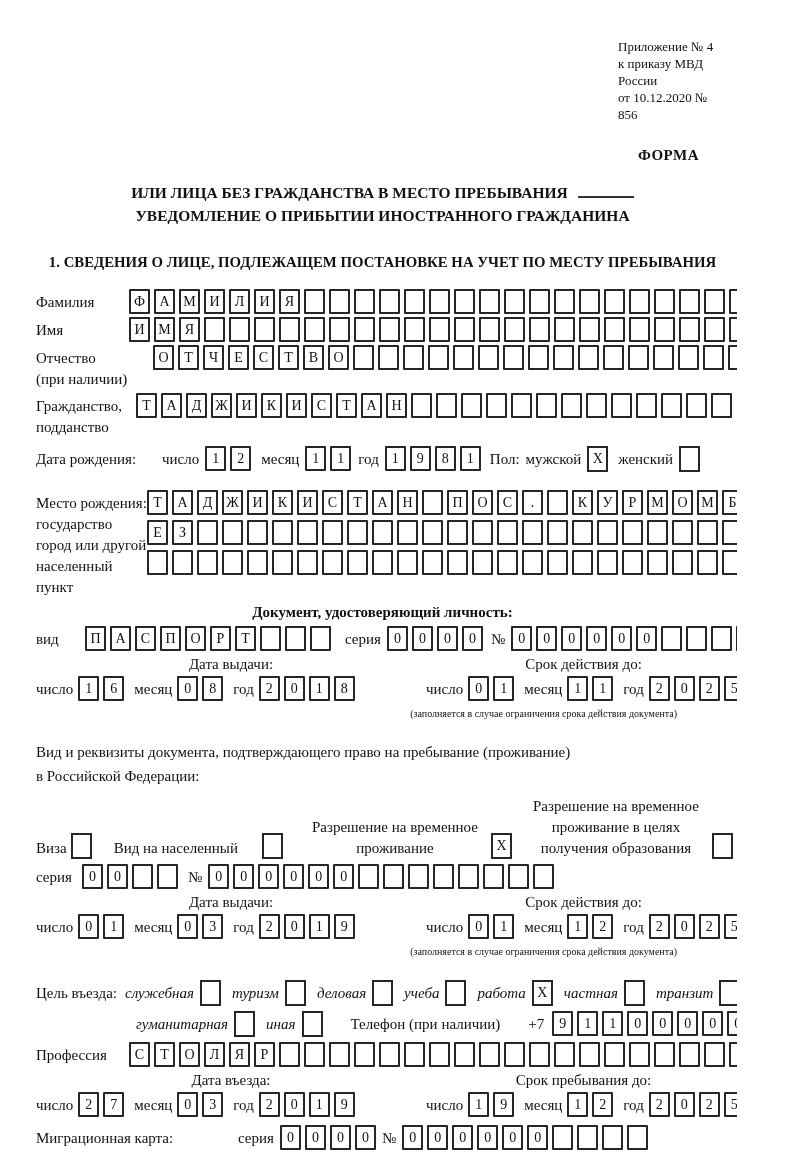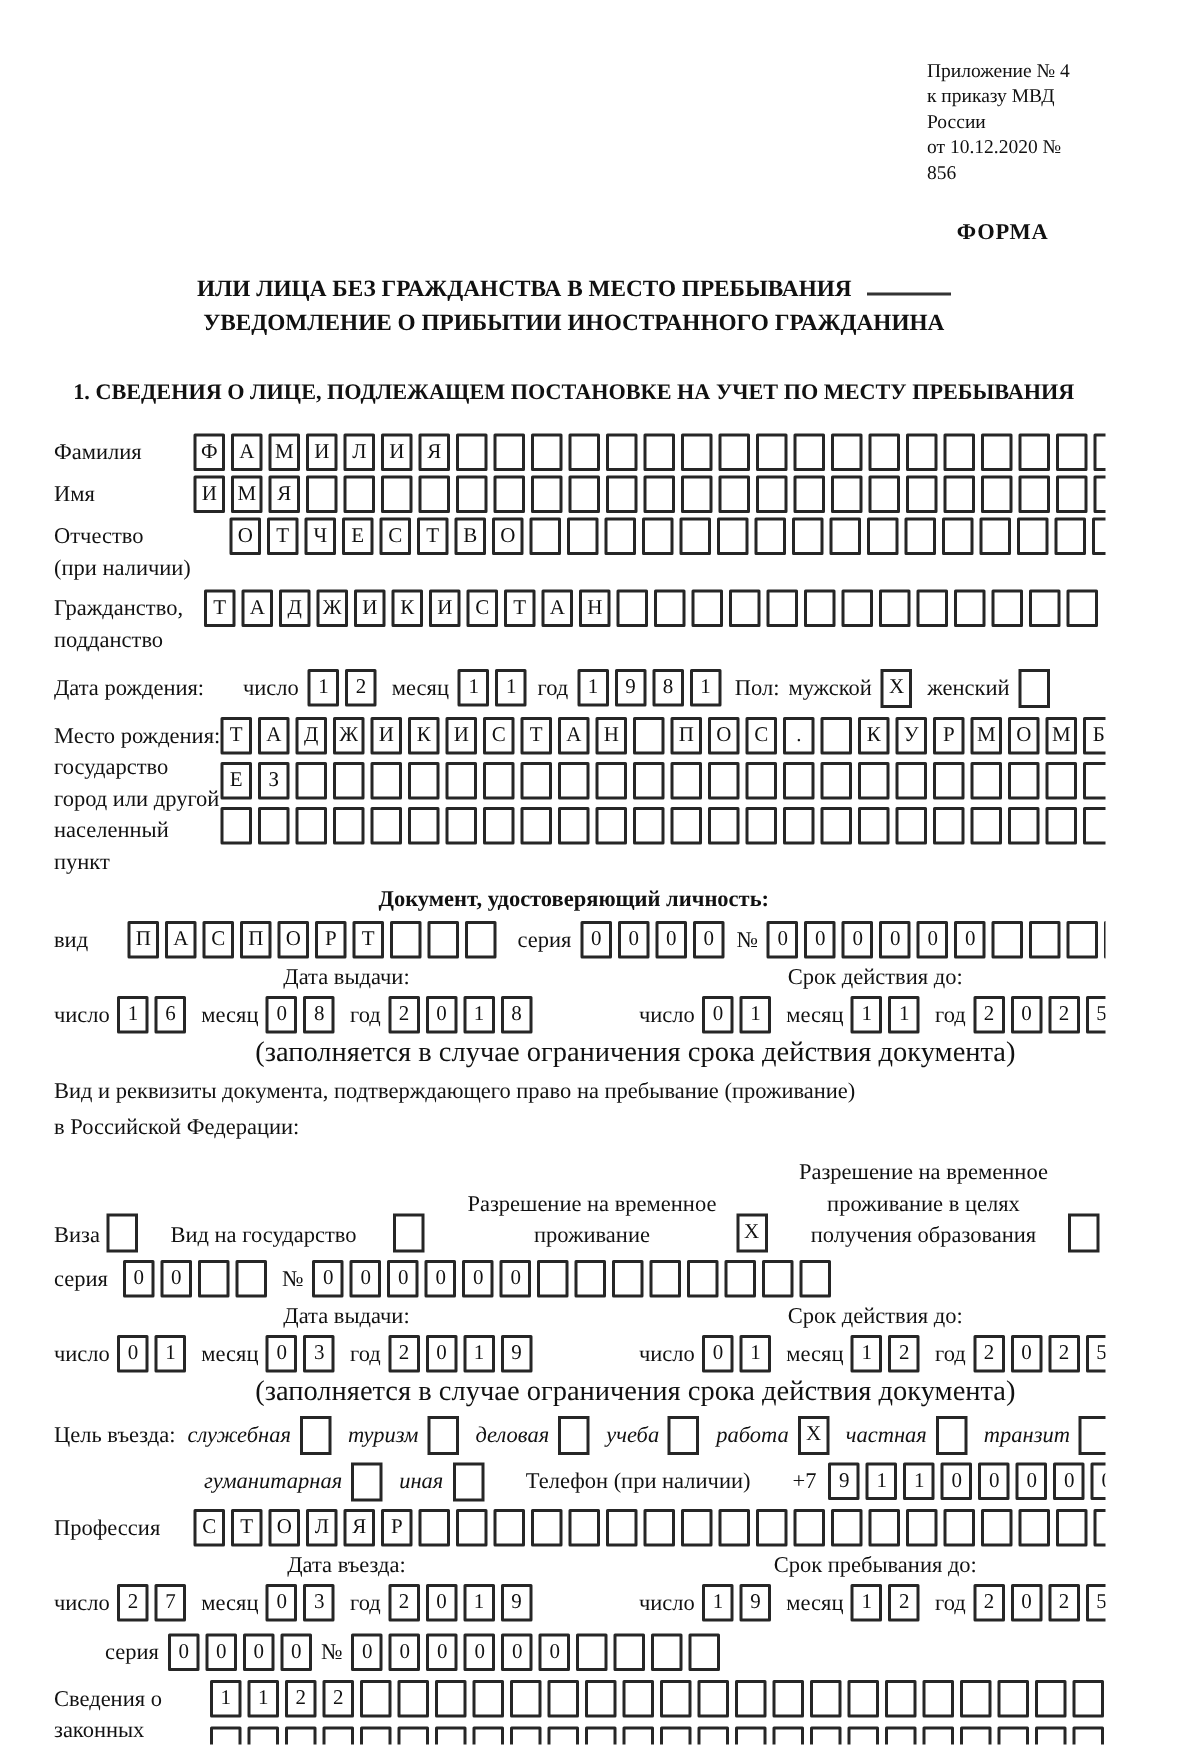--- a/index.html
+++ b/index.html
@@ -32,37 +32,37 @@
   font-size: 14px; line-height: 1; background: #fff;
 }
 .checkbox {
   flex: none; width: 21px; height: 26px;
   border: 2px solid #262626;
   display: inline-flex; align-items: center; justify-content: center;
   font-size: 14px; line-height: 1; background:#fff;
 }
 .stackrows { display: flex; flex-direction: column; gap: 5px; }
 
-.mt3 { margin-top: 3px; } .mt5 { margin-top: 5px; } .mt6 { margin-top: 6px; }
+.mt3 { margin-top: 3px; } .mt5 { margin-top: 5px; } .mt6 { margin-top: 18px; }
 .mt8 { margin-top: 8px; } .mt16 { margin-top: 16px; }
 
 .center-bold { text-align: center; font-weight: bold; margin-top: 4px; }
 
 .inline-lbl { padding-top: 3px; margin: 0 6px 0 10px; flex: none; }
 .inline-lbl.first { margin-left: 0; }
 
 .date-titles { display: flex; margin-top: 3px; }
 .dt-left  { width: 390px; text-align: center; flex: none; }
 .dt-right { width: 315px; text-align: center; flex: none; }
 .date-row { display: flex; margin-top: 1px; }
 .dgroup { display: flex; align-items: flex-start; flex: none; }
 .dgroup.left { width: 390px; }
 .dgroup span.dl { padding-top: 3px; margin-right: 5px; }
 .dgroup .boxrow { margin-right: 10px; }
-.date-note { text-align: right; padding-right: 52px; font-size: 19px; margin-top: 2px; }
+.date-note { text-align: right; padding-right: 52px; font-size: 10px; margin-top: 2px; }
 
 .res-row { display: flex; align-items: flex-end; margin-top: 6px; }
 .opt-lines { flex: none; text-align: center; padding-top: 3px; }
 .opt-lines div { line-height: 21px; }
 
 .purpose-row { display: flex; align-items: flex-start; }
 .purpose-row .opt-label { padding-top: 3px; margin: 0 6px 0 11px; flex: none; font-style: italic; }
 .purpose-row .opt-label:first-of-type { margin-left: 0; }
 </style>
 </head>
@@ -414,21 +414,21 @@
     </div>
   </div>
   <div class="date-note">(заполняется в случае ограничения срока действия документа)</div>
 
   <div class="mt6">Вид и реквизиты документа, подтверждающего право на пребывание (проживание)</div>
   <div class="mt3">в Российской Федерации:</div>
 
   <div class="res-row">
     <span class="opt-lines">Виза</span>
     <span class="checkbox" style="margin-left:4px"></span>
-    <span class="opt-lines" style="margin-left:22px">Вид на государство</span>
+    <span class="opt-lines" style="margin-left:22px">Вид на населенный</span>
     <span class="checkbox" style="margin-left:24px"></span>
     <div class="opt-lines" style="margin-left:24px;width:176px">
       <div>Разрешение на временное</div>
       <div>проживание</div>
     </div>
     <span class="checkbox" style="margin-left:8px">X</span>
     <div class="opt-lines" style="margin-left:18px;width:172px">
       <div>Разрешение на временное</div>
       <div>проживание в целях</div>
       <div>получения образования</div>
@@ -622,20 +622,21 @@
       <span class="boxrow">
           <span class="cell">2</span>
           <span class="cell">0</span>
           <span class="cell">2</span>
           <span class="cell">5</span>
         </span>
     </div>
   </div>
 
   <div class="frow mt8">
+    <span class="flabel" style="width:168px">Миграционная карта:</span>
     <span class="inline-lbl first" style="margin-left:34px">серия</span>
     <span class="boxrow">
         <span class="cell">0</span>
         <span class="cell">0</span>
         <span class="cell">0</span>
         <span class="cell">0</span>
       </span>
     <span class="inline-lbl" style="margin-left:6px">№</span>
     <span class="boxrow">
         <span class="cell">0</span>

